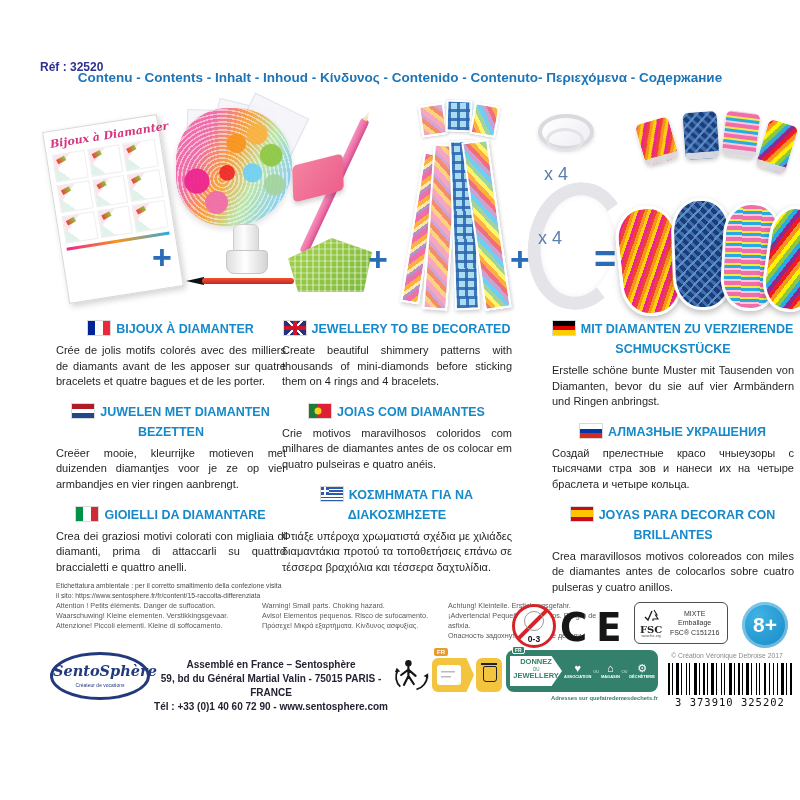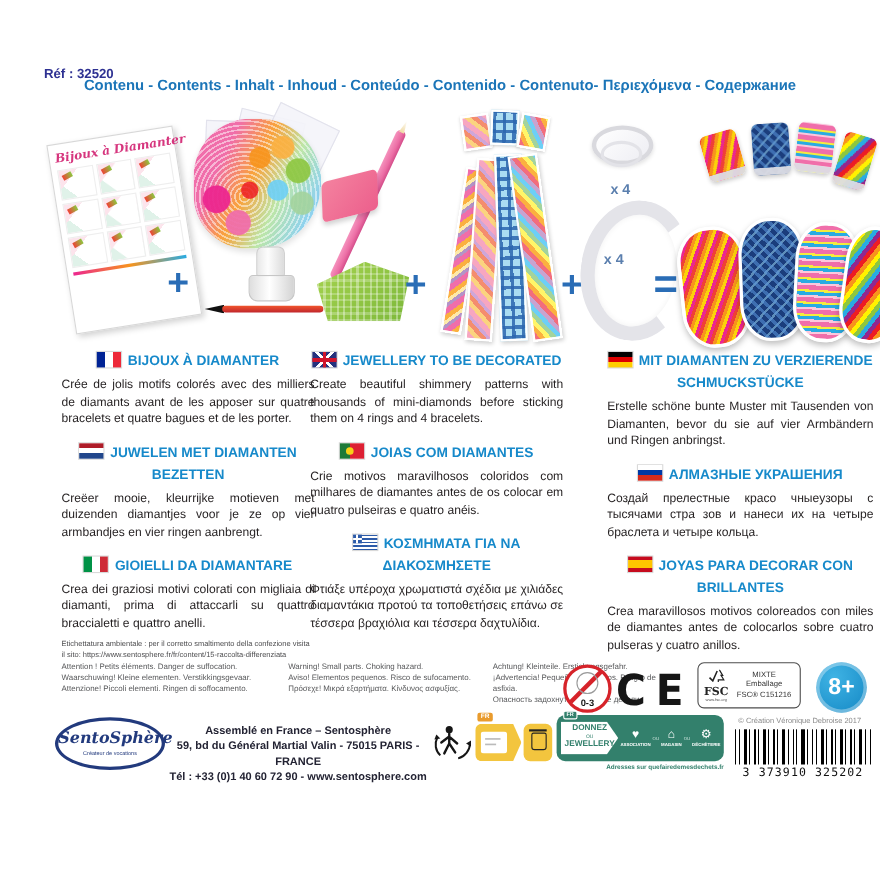--- a/index.html
+++ b/index.html
@@ -6,21 +6,21 @@
   #page{position:relative;width:800px;height:800px;background:#fff;overflow:hidden;
         font-family:"Liberation Sans", sans-serif;color:#231f20;}
 
   
   .ref{position:absolute;left:40px;top:60px;font-size:12px;font-weight:bold;color:#2e3192;}
   .header-line{position:absolute;left:0;top:70px;width:100%;text-align:center;
                font-size:13.5px;font-weight:bold;color:#1b75b8;}
 
   
   .op{position:absolute;color:#2a6db6;font-weight:bold;font-size:34px;line-height:1;}
-  .count{position:absolute;color:#5b7fae;font-size:13px;font-weight:bold;text-align:center;}
+  .count{position:absolute;color:#5b7fae;font-size:18px;font-weight:normal;text-align:left;}
 
   .booklet{position:absolute;left:55px;top:122px;width:104px;height:160px;background:#fff;
            border:1px solid #d8d8d8;box-shadow:2px 3px 6px rgba(0,0,0,.18);transform:rotate(-9deg);
            padding:6px 5px;}
   .booklet-title{font-family:"DejaVu Serif", serif;font-style:italic;font-weight:bold;
                  font-size:11px;color:#d6367e;text-align:center;margin-bottom:4px;white-space:nowrap;}
   .bk-grid{display:grid;grid-template-columns:repeat(3,1fr);gap:3px;}
   .bk-cell{height:26px;border:1px solid #eee;background:
       linear-gradient(135deg,#fce4ec 0 30%,transparent 30%),
       linear-gradient(45deg,#e0f2e9 0 25%,transparent 25%),#fff;position:relative;}
@@ -187,21 +187,21 @@
       #000 13px 14px,#fff 14px 17.5px);}
   .barcode .digits{font-family:"DejaVu Sans Mono",monospace;font-size:10.5px;color:#111;
       letter-spacing:1px;text-align:center;margin-top:1px;}
 </style>
 </head>
 <body>
 
 <div id="page">
 
   <div class="ref">Réf : 32520</div>
-  <div class="header-line">Contenu - Contents - Inhalt - Inhoud - Conteúdo - Contenido - Contenuto- Περιεχόμενα - Содержание</div>
+  <div class="header-line">Contenu - Contents - Inhalt - Inhoud - Κίνδυνος - Contenido - Contenuto- Περιεχόμενα - Содержание</div>
 
   <div class="booklet">
     <div class="booklet-title">Bijoux à Diamanter</div>
     <div class="bk-grid">
       <div class="bk-cell"></div>
       <div class="bk-cell"></div>
       <div class="bk-cell"></div>
       <div class="bk-cell"></div>
       <div class="bk-cell"></div>
       <div class="bk-cell"></div>
@@ -304,21 +304,21 @@
     </div>
     <div class="sec">
       <div class="sec-head"><span class="flag es"></span><span class="sec-title">JOYAS PARA DECORAR CON BRILLANTES</span></div>
       <p class="sec-body">Crea maravillosos motivos coloreados con miles de diamantes antes de colocarlos sobre cuatro pulseras y cuatro anillos.</p>
     </div>
   </div>
 
   <div class="warn" style="left:56px;width:200px;">
     <div>Attention ! Petits éléments. Danger de suffocation.</div>
     <div>Waarschuwing! Kleine elementen. Verstikkingsgevaar.</div>
-    <div>Attenzione! Piccoli elementi. Ringen di soffocamento.</div>
+    <div>Attenzione! Piccoli elementi. Kleine di soffocamento.</div>
   </div>
   <div class="warn" style="left:262px;width:185px;">
     <div>Warning! Small parts. Choking hazard.</div>
     <div>Aviso! Elementos pequenos. Risco de sufocamento.</div>
     <div>Πρόσεχε! Μικρά εξαρτήματα. Κίνδυνος ασφυξίας.</div>
   </div>
   <div class="warn" style="left:448px;width:152px;">
     <div>Achtung! Kleinteile. Erstickungsgefahr.</div>
     <div>¡Advertencia! Pequeños elementos. Peligro de asfixia.</div>
     <div>Опасность задохнуться. Мелкие детали.</div>

